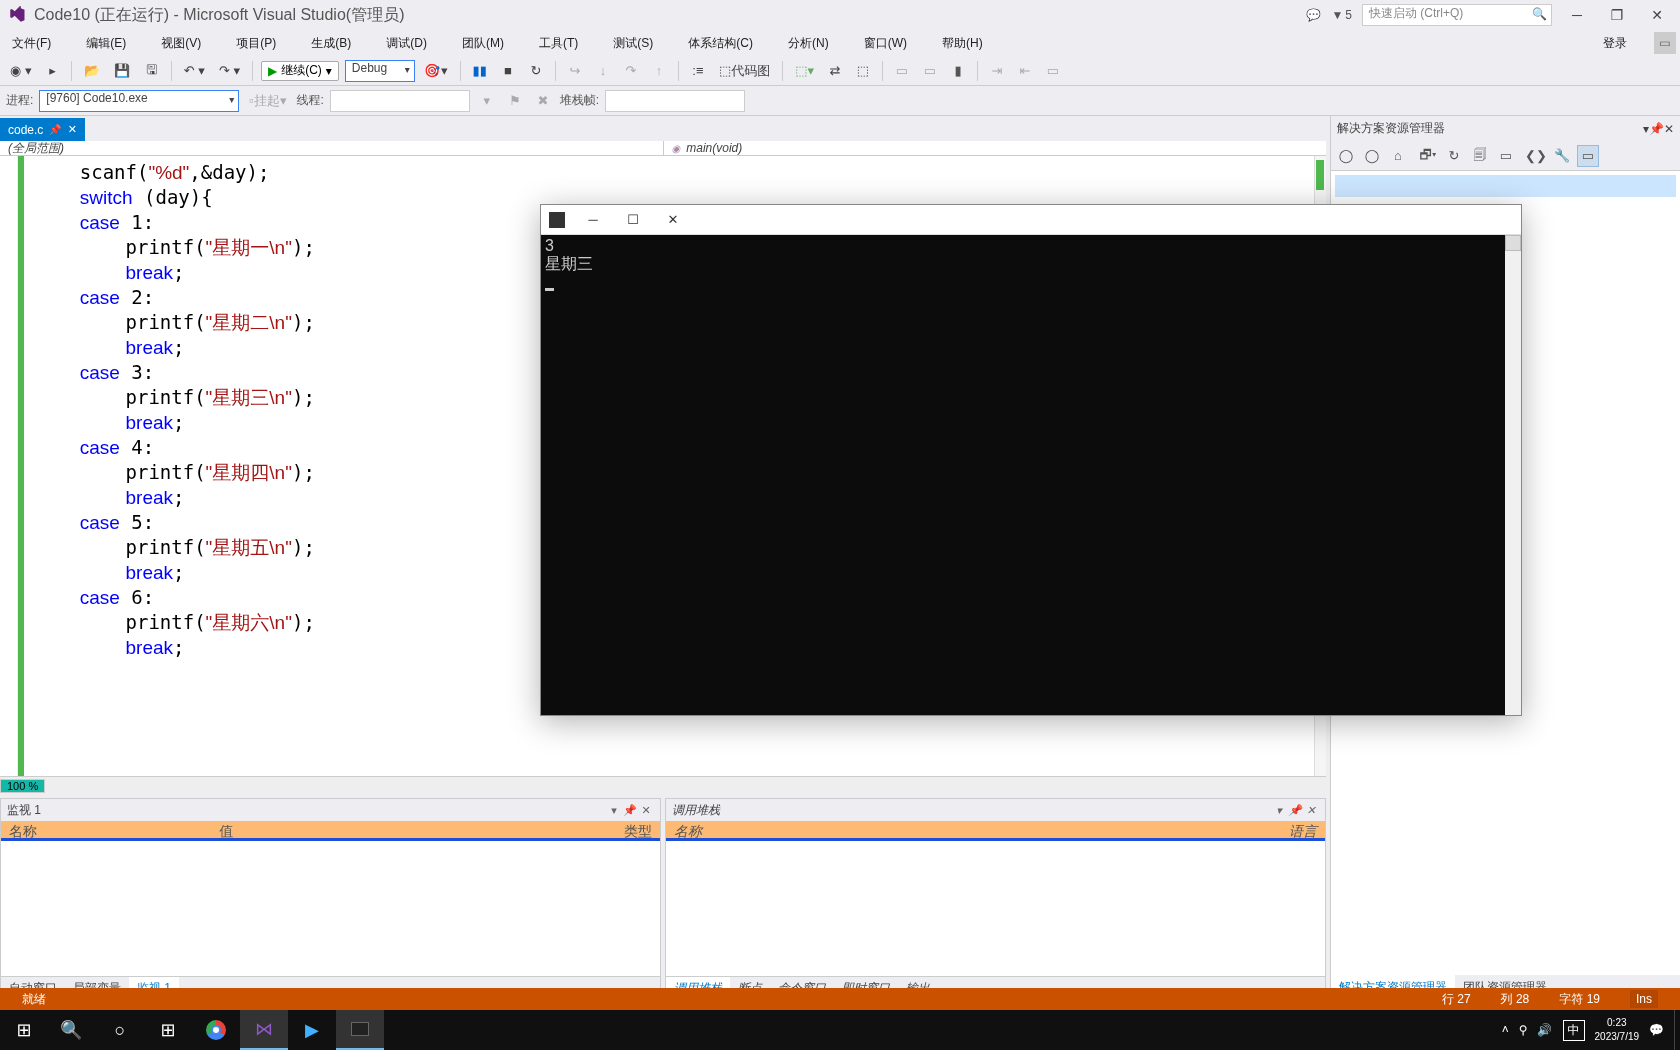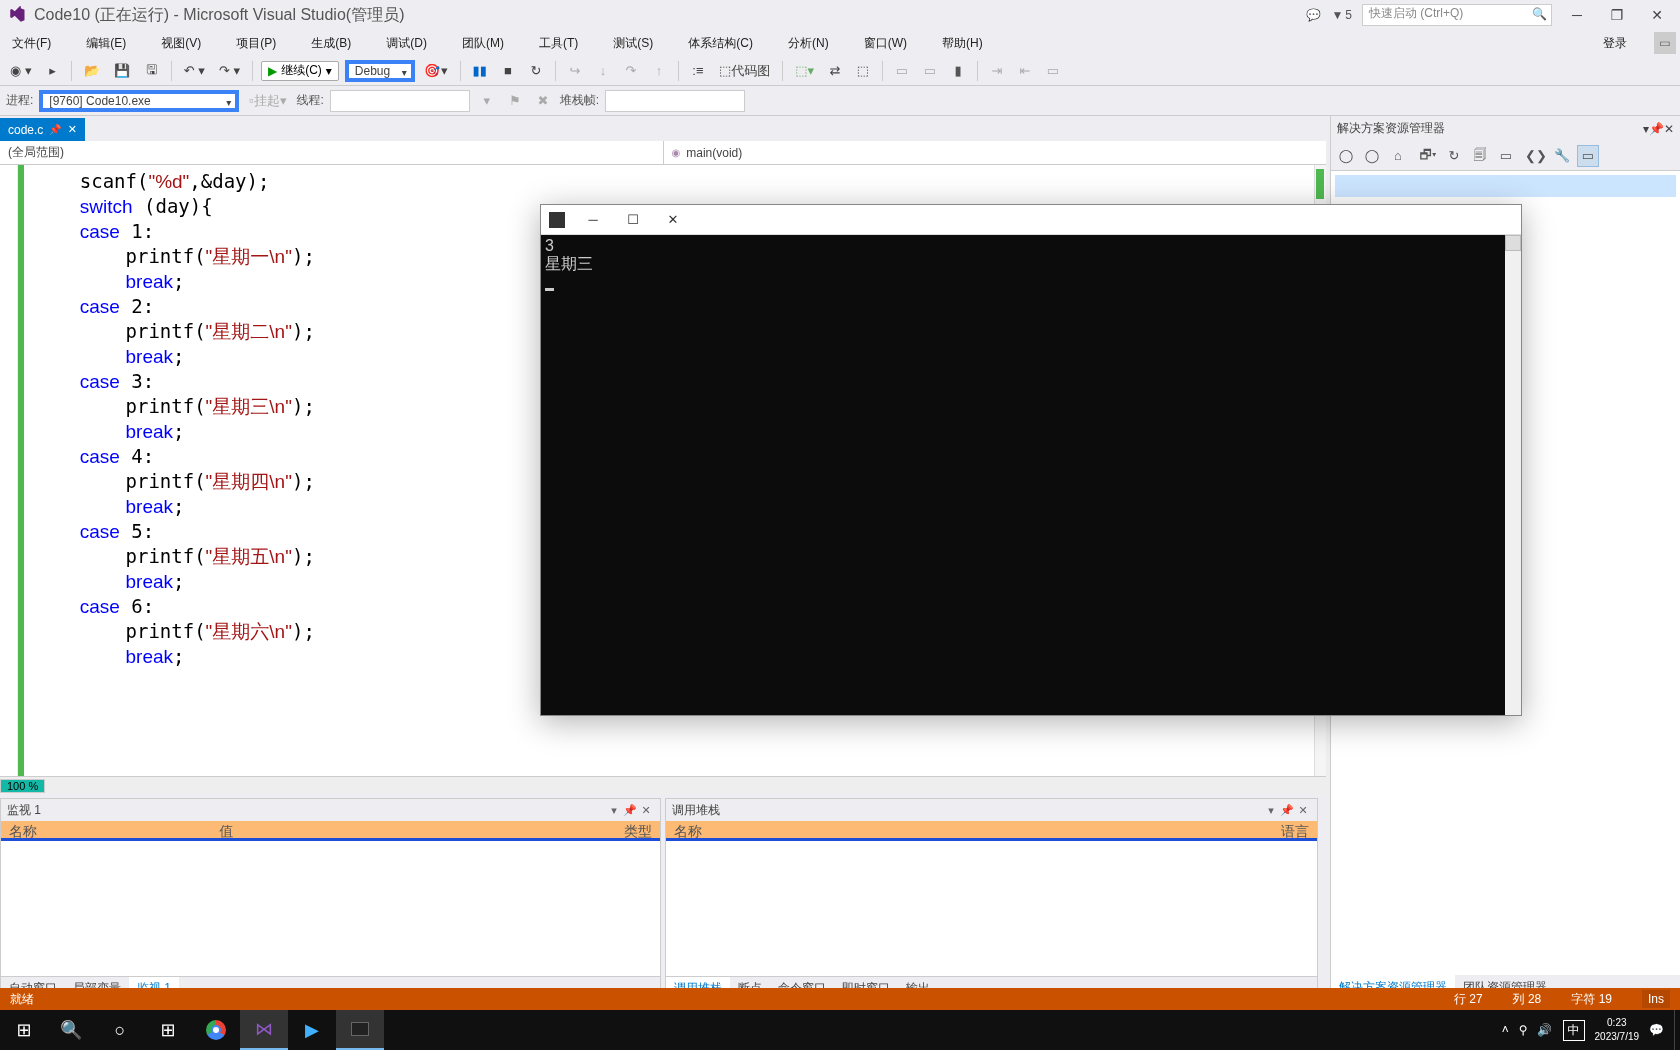--- a/index.html
+++ b/index.html
@@ -20,60 +20,60 @@
 .menubar { height: 26px; background: #eeeef2; display: flex; align-items: center; padding: 0 4px; gap: 19px; }
 .menubar span { padding: 3px 8px; color: #222; font-size: 12px; }
 .menubar .spacer { flex: 1; }
 .menubar .login { color: #222; }
 .menubar .avatar { width: 22px; height: 22px; background: #ccc; display:flex; align-items:center; justify-content:center; color:#555; }
 
 
 .toolbar { height: 30px; background: #eeeef2; display: flex; align-items: center; padding: 0 6px; gap: 6px; border-bottom: 1px solid #ccc; }
 .toolbar .tb-btn { height: 22px; min-width: 22px; display: flex; align-items: center; justify-content: center; color: #444; font-size: 13px; padding: 0 4px; }
 .toolbar .tb-sep { width: 1px; height: 20px; background: #ccc; margin: 0 2px; }
-.toolbar .tb-dropdown { height: 22px; border: 4px solid #3b82f6; background: white; padding: 0 20px 0 6px; font-size: 12px; color: #444; position: relative; min-width: 70px; }
+.toolbar .tb-dropdown { height: 22px; border: 1px solid #3b82f6; background: white; padding: 0 20px 0 6px; font-size: 12px; color: #444; position: relative; min-width: 70px; }
 .toolbar .tb-dropdown::after { content: "▾"; position: absolute; right: 4px; top: 3px; font-size: 10px; }
 .toolbar .pill-green { height: 20px; background: #fff; border: 1px solid #aaa; border-radius: 2px; padding: 0 6px; display:flex; align-items:center; gap:4px;}
 .toolbar .disabled { color: #aaa; }
 .toolbar .label-txt { font-size: 12px; color: #555; }
 .toolbar .tb-input { height: 22px; border: 1px solid #ccc; background: white; width: 140px; }
 .tb-icon-new { color:#0a7; }
 .tb-icon-open { color:#c90; }
 .tb-icon-save { color:#07c; }
 .tb-icon-stop { color:#c33; }
 .tb-icon-continue { color:#090; }
 
 
 .main-grid { position: absolute; top: 116px; bottom: 51px; left: 0; right: 0; display: grid; grid-template-columns: 1fr 350px; grid-template-rows: 1fr 205px; }
 
 
 .editor-region { grid-row: 1; grid-column: 1; display: flex; flex-direction: column; background: white; border-right: 4px solid #eeeef2; }
 .tab-strip { height: 25px; background: #eeeef2; display: flex; align-items: flex-end; }
 .tab { height: 23px; background: #007acc; color: white; padding: 0 8px; display: flex; align-items: center; gap: 6px; font-size: 12px; }
 .tab .pin { font-size: 10px; }
 .tab .close { font-size: 11px; }
-.nav-bar { height: 24px; border-bottom: 1px solid #ccc; display: flex; background: white; }
+.nav-bar { height: 15px; border-bottom: 1px solid #ccc; display: flex; background: white; font-style: italic; }
 .nav-bar .nav-half { flex: 1; padding: 3px 8px; font-size: 12px; color: #444; display:flex; align-items:center; gap:6px; border-right: 1px solid #ccc; }
 .nav-bar .nav-half:last-child { border-right:none; }
 .nav-icon { color:#a8a; font-size:10px; }
 .editor-body { flex: 1; display: flex; position: relative; overflow: hidden; }
 .gutter { width: 18px; background: white; border-right: 1px solid #eee; }
 .margin-bar { width: 6px; background: #4fb84f; }
 .code { flex: 1; padding: 4px 10px; font-family: Consolas, monospace; font-size: 19px; line-height: 24px; white-space: pre; color: #000; }
 .kw { color: #0000ff; }
 .str { color: #a31515; }
 .editor-footer { height: 18px; background: #eee; border-top: 1px solid #ccc; display:flex; align-items:center; }
 .editor-footer .zoom { font-size:11px; padding: 0 6px; background:#14b8a6; border:1px solid #ccc; }
 .code-minimap { position:absolute; right:0; top:0; width:12px; bottom:0; background:#f5f5f5; border-left:1px solid #ddd; }
 .code-minimap .bar { position:absolute; right:2px; width:8px; background:#4fb84f; }
 
 
 .bottom-row { grid-row: 2; grid-column: 1; display: grid; grid-template-columns: 1fr 1fr; background: #eeeef2; border-top: 4px solid #eeeef2; }
 .panel { background: white; border: 1px solid #ccc; display: flex; flex-direction: column; margin-right: 4px; }
-.panel:last-child { margin-right:12px; }
+.panel:last-child { margin-right:4px;font-style:italic; }
 .panel-header { height: 22px; background: #eeeef2; display: flex; align-items: center; padding: 0 6px; font-size: 12px; color: #444; }
 .panel-header .ph-title { flex: 1; }
 .panel-header .ph-btn { width: 16px; text-align: center; color: #666; font-size: 11px; }
 .panel-cols { height: 20px; background: #fdba74; border-bottom: 3px solid #1d4ed8; display:flex; font-size:14px; color:#555; }
 .panel-cols span { padding: 2px 8px; }
 .panel-body { flex: 1; background: white; }
 .panel-tabs { height: 22px; border-top: 1px solid #ccc; display: flex; background: #eeeef2; font-size: 12px; }
 .panel-tabs span { padding: 3px 8px; color: #444; }
 .panel-tabs span.active { color: #007acc; background: white; }
 
@@ -97,21 +97,21 @@
 .console-title { height: 30px; background: white; border-bottom:1px solid #ddd; display: flex; align-items: center; padding: 0 8px; font-size: 12px; color:#333; }
 .console-title .ct-icon { width:16px; height:16px; margin-right:8px; background:#333; }
 .console-title .ct-text { flex:1; }
 .console-title .ct-btn { width: 40px; height: 28px; display:flex; align-items:center; justify-content:center; color:#333; font-size:13px; }
 .console-body { flex:1; background:#0c0c0c; color:#ccc; font-family: "NSimSun", Consolas, monospace; font-size: 16px; padding: 2px 4px; line-height: 18px; white-space:pre; position:relative; }
 .console-scroll { position:absolute; right:0; top:0; width:16px; bottom:0; background:#f0f0f0; }
 .console-scroll .thumb-top { height:16px; background:#ddd; border:1px solid #bbb; }
 .cursor { display:inline-block; width:9px; height:3px; background:#ccc; vertical-align:bottom; }
 
 
-.statusbar { position: absolute; bottom: 40px; left: 0; right: 0; height: 22px; background: #ca5100; color: white; display: flex; align-items: center; padding: 0 10px; font-size: 12px; gap: 30px; }
+.statusbar { position: absolute; bottom: 40px; left: 0; right: 0; height: 22px; background: #ca5100; color: white; display: flex; align-items: center; padding: 0 22px; font-size: 12px; gap: 30px; }
 .statusbar .sb-left { flex: 1; }
 .statusbar .sb-item { }
 .statusbar .sb-ins { background: rgba(0,0,0,.1); padding: 2px 6px; }
 
 
 .taskbar { position: absolute; bottom: 0; left: 0; right: 0; height: 40px; background: #101010; display: flex; align-items: center; }
 .taskbar .tbk { width: 48px; height: 40px; display:flex; align-items:center; justify-content:center; color:white; font-size: 18px; }
 .taskbar .tbk.active { border-bottom: 2px solid #76b9ed; background:#333; }
 .taskbar .spacer { flex:1; }
 .taskbar .tray { display:flex; align-items:center; gap:10px; padding: 0 10px; color:#fff; font-size:12px; }

